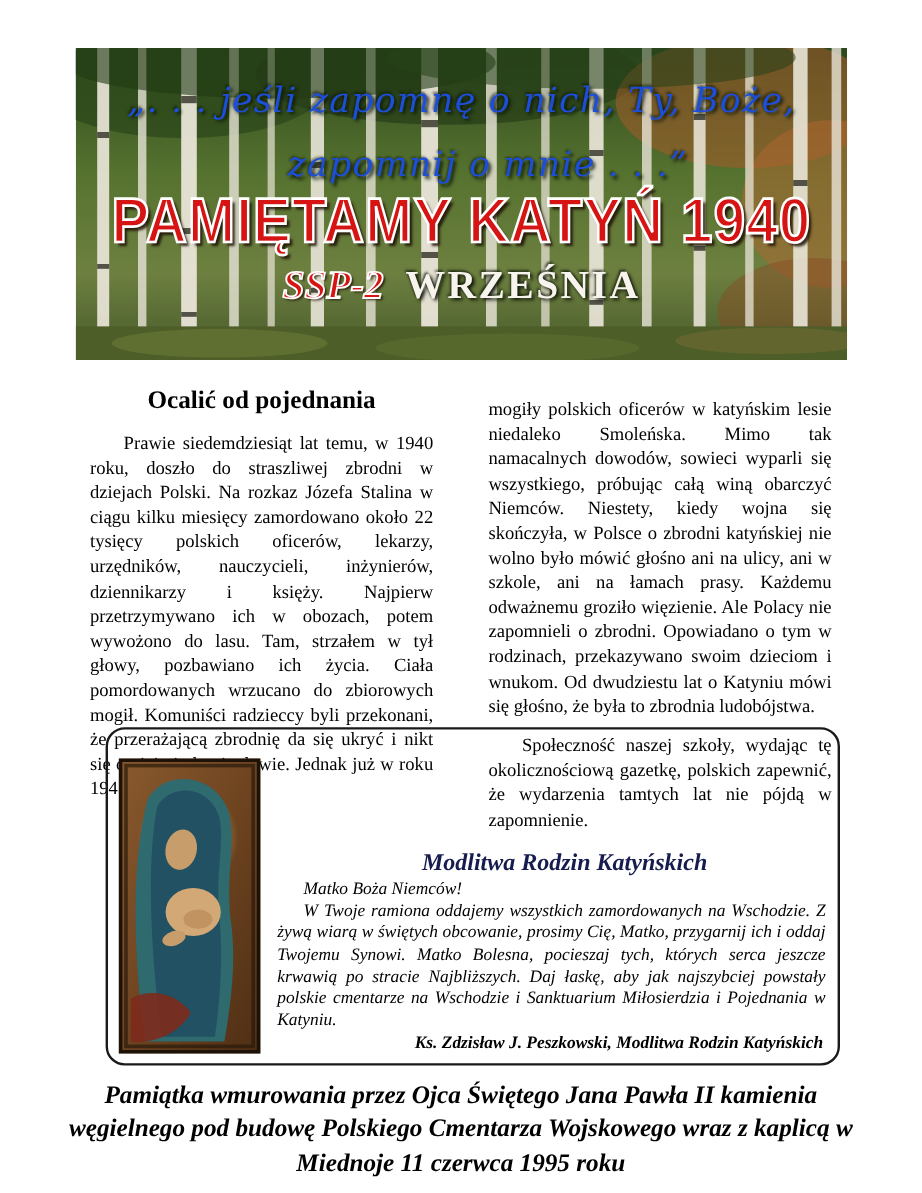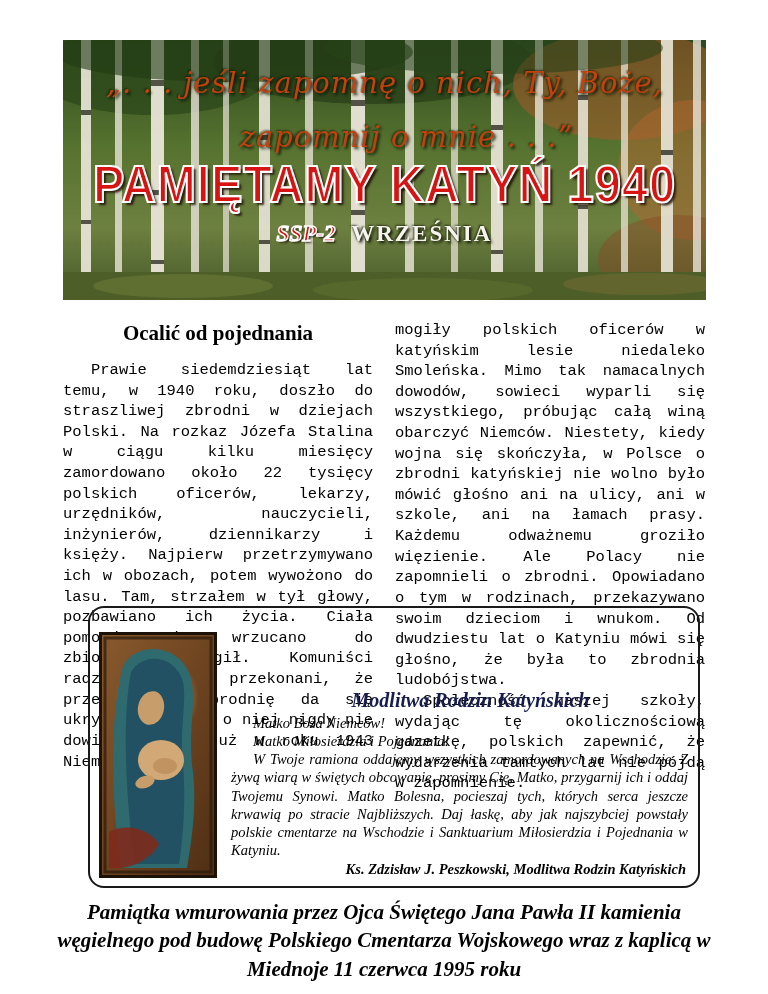--- a/index.html
+++ b/index.html
@@ -6,52 +6,52 @@
   .page{
     position:relative;width:768px;height:994px;background:#ffffff;
     font-family:"Liberation Serif", serif;color:#000;overflow:hidden;
   }
 
   
   .banner{position:absolute;left:63px;top:40px;width:643px;height:260px;overflow:hidden;}
   .banner svg{position:absolute;left:0;top:0;width:100%;height:100%;display:block;}
   .banner-text{position:absolute;left:0;top:0;width:100%;height:100%;}
   .quote{
-    position:absolute;width:100%;text-align:center;color:#c2410c;
+    position:absolute;width:100%;text-align:center;color:#1d4ed8;
     font-style:italic;font-family:"DejaVu Serif", serif;font-size:29px;letter-spacing:1px;
     text-shadow:2px 2px 3px rgba(10,20,5,.9), -1px -1px 2px rgba(10,20,5,.6);
   }
   .quote1{top:26px;}
   .quote2{top:80px;margin-left:22px;}
   .banner-title{
     position:absolute;top:120px;width:100%;text-align:center;
     font-family:"Liberation Sans", sans-serif;font-weight:bold;font-size:47px;line-height:1;
     letter-spacing:1px;color:#d61414;-webkit-text-stroke:2px #ffffff;
     text-shadow:3px 3px 2px rgba(30,15,5,.85);transform:scaleY(1.12);
   }
   .banner-sub{
     position:absolute;top:182px;width:100%;text-align:center;
-    font-family:"Liberation Serif", serif;font-weight:bold;font-size:23px;line-height:1;
+    font-family:"Liberation Serif", serif;font-weight:bold;font-size:33px;line-height:1;
   }
   .sub-red{
     font-style:italic;color:#d61414;-webkit-text-stroke:1.5px #ffffff;
     text-shadow:2px 2px 2px rgba(30,15,5,.85);margin-right:10px;
   }
   .sub-white{
     color:#f6f4ec;text-shadow:2px 2px 3px rgba(10,15,5,.95), -1px -1px 2px rgba(10,15,5,.7);
     letter-spacing:2px;
   }
 
   
   .article{position:absolute;left:63px;top:320px;width:643px;display:flex;gap:22px;}
   .col{width:310px;font-size:15.5px;line-height:1.33;text-align:justify;}
   .article-heading{
     text-align:center;font-weight:bold;font-size:21px;margin:0 0 12px 0;
   }
-  .col p{margin:0;font-family:Liberation Mono, monospace;}
+  .col p{margin:12px;}
   .indent{text-indent:28px;}
 
   
   .prayer-box{
     position:absolute;left:88px;top:606px;width:612px;height:282px;
     border:2px solid #1a1a1a;border-radius:16px;box-sizing:border-box;
     padding:8px 10px 8px 9px;display:flex;align-items:flex-end;
   }
   .pieta{flex:0 0 118px;height:246px;margin-right:14px;}
   .pieta svg{display:block;width:118px;height:246px;}
@@ -185,21 +185,20 @@
 
         <ellipse cx="46" cy="150" rx="10" ry="6" fill="#c79d6c" transform="rotate(-18 46 150)"></ellipse>
 
         <path d="M10,200 C30,190 50,198 60,212 C50,230 28,238 10,236 Z" fill="#7e2a1c" opacity="0.9"></path>
         <rect x="6" y="6" width="106" height="234" fill="none" stroke="#2a1a0c" stroke-width="3" opacity="0.7"></rect>
       </svg>
     </div>
     <div class="prayer-text">
       <p class="prayer-title">Modlitwa Rodzin Katyńskich</p>
       <p>Matko Boża Niemców!</p>
-      <p>Matko Miłosierdzia i Pojednania!</p>
       <p>W Twoje ramiona oddajemy wszystkich zamordowanych na Wschodzie. Z żywą wiarą w świętych obcowanie, prosimy Cię, Matko, przygarnij ich i oddaj Twojemu Synowi. Matko Bolesna, pocieszaj tych, których serca jeszcze krwawią po stracie Najbliższych. Daj łaskę, aby jak najszybciej powstały polskie cmentarze na Wschodzie i Sanktuarium Miłosierdzia i Pojednania w Katyniu.</p>
       <p class="prayer-sign">Ks. Zdzisław J. Peszkowski, Modlitwa Rodzin Katyńskich</p>
     </div>
   </div>
 
   <div class="footer-caption">Pamiątka wmurowania przez Ojca Świętego Jana Pawła II kamienia węgielnego pod budowę Polskiego Cmentarza Wojskowego wraz z kaplicą w Miednoje 11 czerwca 1995 roku</div>
 
 </div>
 
 </body></html>

